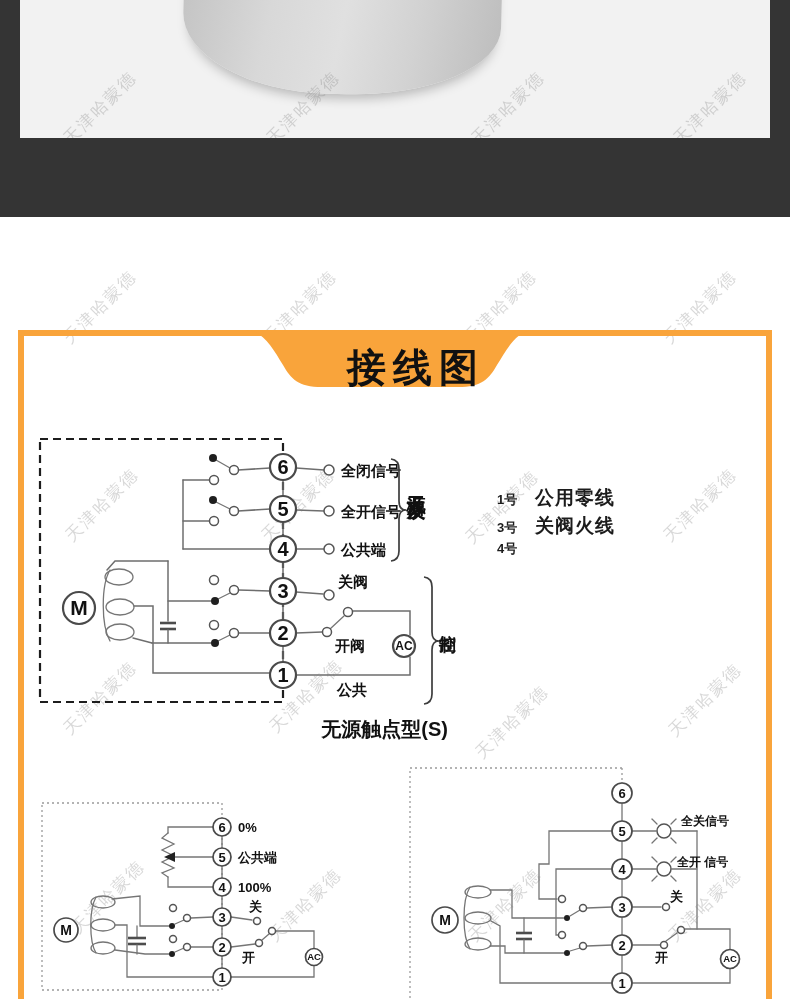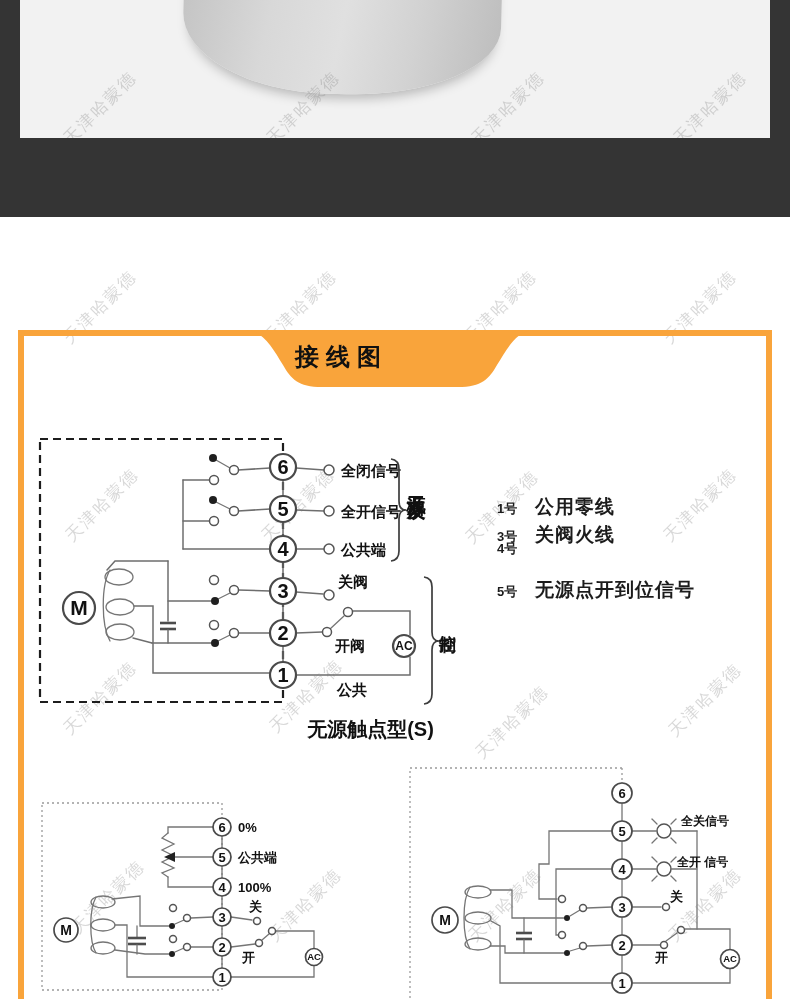--- a/index.html
+++ b/index.html
@@ -25,22 +25,22 @@
     color:rgba(125,125,125,0.30); transform:translate(-50%,-50%) rotate(-45deg);
     z-index:1; pointer-events:none; font-weight:400;
   }
   .photo-area .wm { z-index:3; }
   
   .panel {
     position:absolute; left:18px; top:330px; width:754px; height:669px;
     border:6px solid #F9A43B; border-bottom:none; background:transparent; z-index:2;
   }
   .banner-title {
-    position:absolute; left:295px; top:341px; width:190px; text-align:left;
-    font-size:24px; font-weight:bold; color:#111; letter-spacing:7px; z-index:4;
+    position:absolute; left:295px; top:341px; width:190px; text-align:right;
+    font-size:39px; font-weight:bold; color:#111; letter-spacing:7px; z-index:4;
   }
   
   svg.overlay { position:absolute; left:0; top:0; width:790px; height:999px; z-index:3; }
   .w  { stroke:#6e6e6e; stroke-width:1.5; fill:none; stroke-linecap:round; }
   .w2 { stroke:#757575; stroke-width:1.3; fill:none; stroke-linecap:round; }
   .dash { stroke:#1d1d1d; stroke-width:2.2; stroke-dasharray:8 5; fill:none; }
   .dots { stroke:#9a9a9a; stroke-width:1.3; stroke-dasharray:2 3; fill:none; }
   .term { fill:#ffffff; stroke:#4a4a4a; stroke-width:2.2; }
   .tsm  { fill:#ffffff; stroke:#4a4a4a; stroke-width:1.7; }
   .pin  { fill:#ffffff; stroke:#555555; stroke-width:1.5; }
@@ -54,22 +54,22 @@
   .lblsm { font-size:13px; }
   .lblxs { font-size:12px; }
   .mlg { font-size:21px; text-anchor:middle; }
   .msm { font-size:14px; text-anchor:middle; }
   .aclg{ font-size:12px; text-anchor:middle; }
   .acsm{ font-size:9.5px; text-anchor:middle; }
   
   .terminal-list { position:absolute; left:497px; top:485px; z-index:4; }
   .terminal-list .row { display:flex; align-items:baseline; height:27.5px; }
   .terminal-list .num { width:38px; font-size:13px; font-weight:bold; color:#1c1c1c; }
-  .terminal-list .desc{ font-size:19px; font-weight:bold; color:#1c1c1c; letter-spacing:1px;margin-top:9px; }
-  .caption { position:absolute; left:293px; top:716px; width:155px; text-align:center;
+  .terminal-list .desc{ font-size:19px; font-weight:bold; color:#1c1c1c; letter-spacing:1px; }
+  .caption { position:absolute; left:293px; top:716px; width:155px; text-align:right;
              font-size:20px; font-weight:bold; color:#111; z-index:4; }
   .vlabel { position:absolute; writing-mode:vertical-rl; text-orientation:upright;
             font-weight:bold; color:#111; z-index:4; line-height:1; }
   .vlabel.feedback { left:407px; top:480px; font-size:19px; letter-spacing:2px; }
   .vlabel.control  { left:439px; top:621px; font-size:17px; letter-spacing:1px; }
 </style>
 </head>
 <body>
 
 <div class="page">
@@ -371,20 +371,16 @@
       <span class="num">1号</span>
       <span class="desc">公用零线</span>
     </div>
     <div class="row">
       <span class="num">3号</span>
       <span class="desc">关阀火线</span>
     </div>
     <div class="row">
       <span class="num">4号</span>
     </div>
-    <div class="row">
-      <span class="num">5号</span>
-      <span class="desc">无源点开到位信号</span>
-    </div>
   </div>
 
   <div class="caption">无源触点型(S)</div>
 </div>
 
 </body></html>

